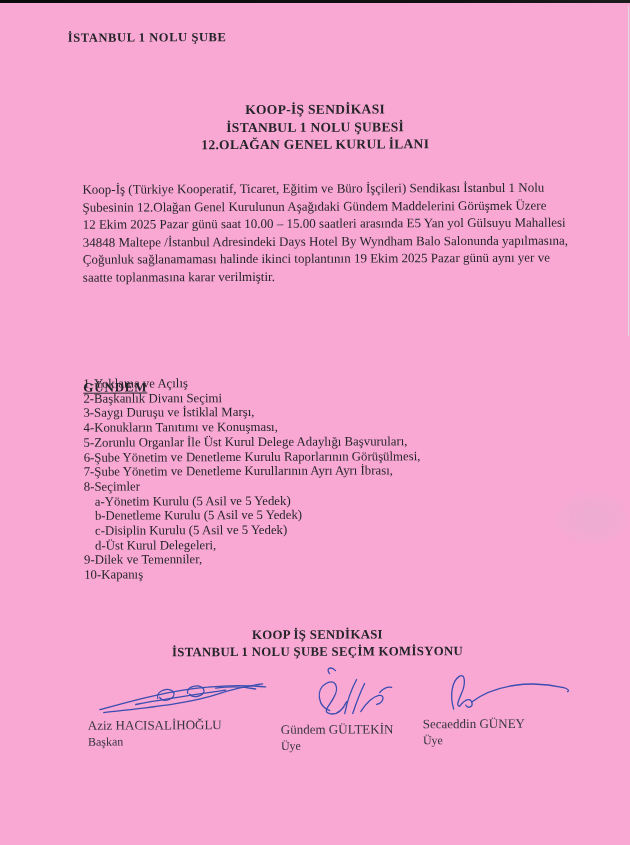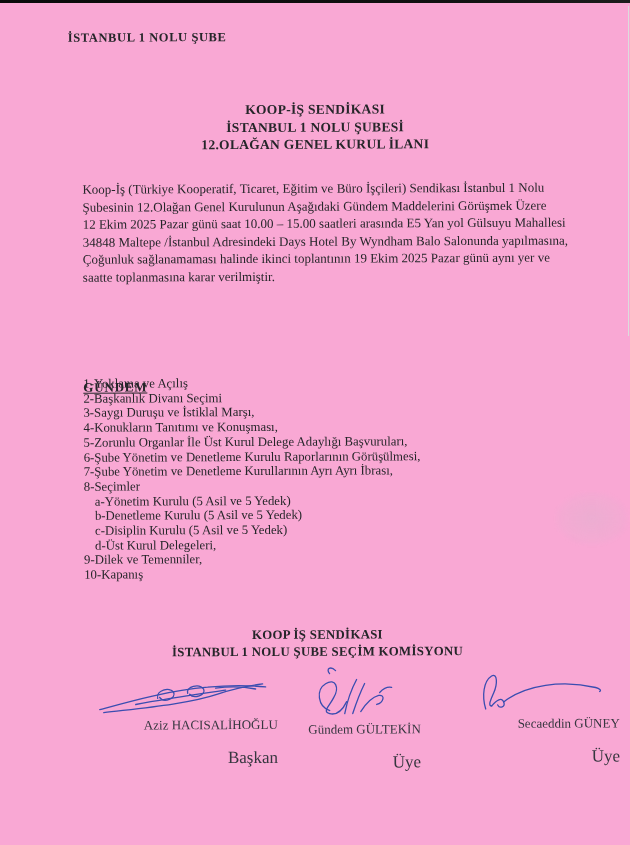--- a/index.html
+++ b/index.html
@@ -50,28 +50,28 @@
     font-size:12.8px;line-height:14.7px;
   }
   .agenda-item{white-space:nowrap;}
   .agenda-item.sub{padding-left:11px;}
   .committee-block{
     position:absolute;left:0;top:627px;width:630px;
     text-align:center;font-weight:bold;font-size:12.8px;
     line-height:16.5px;letter-spacing:0.3px;
   }
   .sig-col{
-    position:absolute;text-align:right;font-size:13px;color:#36363f;
+    position:absolute;text-align:left;font-size:13px;color:#36363f;
   }
   #sig-col-1{left:85px;top:676px;width:190px;}
   #sig-col-2{left:278px;top:663px;width:140px;}
-  #sig-col-3{left:452px;top:670px;width:165px;}
+  #sig-col-3{left:420px;top:670px;width:165px;}
   .sig-svg{display:block;margin:0 auto;}
   .sig-name{white-space:nowrap;margin-top:1px;}
-  .sig-role{font-size:17px;margin-top:15px;}
+  .sig-role{font-size:12px;margin-top:1px;}
   #faint-stamp{
     position:absolute;left:553px;top:493px;width:74px;height:54px;
     background:radial-gradient(ellipse at center,rgba(190,192,200,0.22) 0%,rgba(190,192,200,0.10) 55%,rgba(190,192,200,0) 75%);
     filter:blur(1px);
   }
 </style>
 </head>
 <body>
 
 <div id="page">

